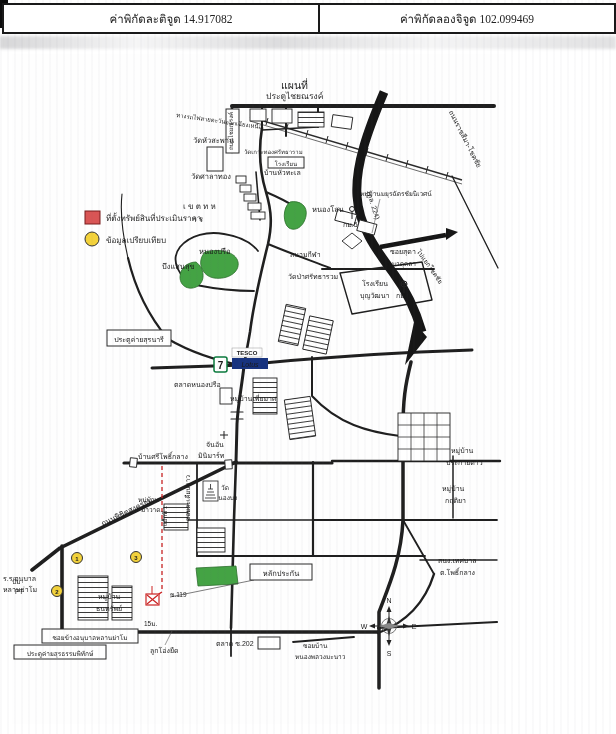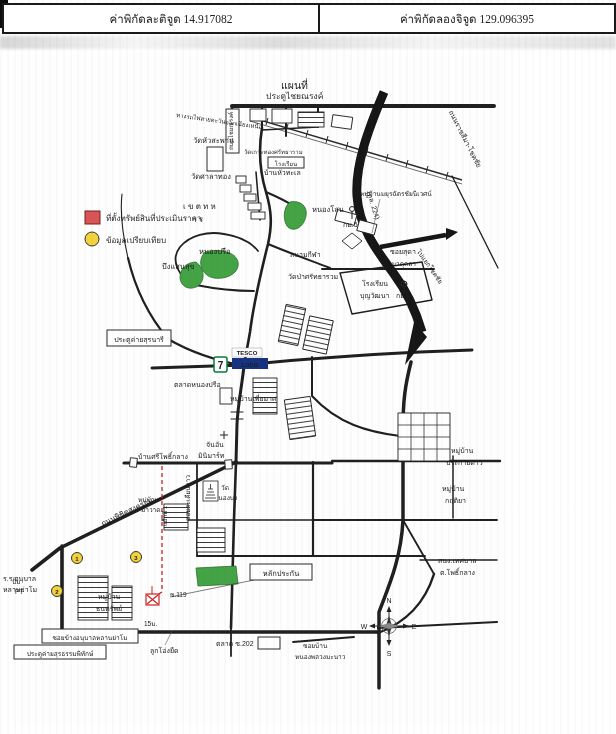--- a/index.html
+++ b/index.html
@@ -28,21 +28,21 @@
 </head>
 <body>
 
 <div class="corner-mark"></div>
 
 <div class="hdr">
   <div class="cell">
     <span>ค่าพิกัดละติจูด 14.917082</span>
   </div>
   <div class="cell">
-    <span>ค่าพิกัดลองจิจูด 129.096395</span>
+    <span>ค่าพิกัดลองจิจูด 102.099469</span>
   </div>
 </div>
 
 <div class="scan-noise"></div>
 
 <svg width="616" height="734" viewBox="0 0 616 734">
 
   <rect x="12" y="54" width="494" height="670" fill="#fefefe"></rect>
 
   <text x="281" y="89" class="t10">แผนที่</text>

